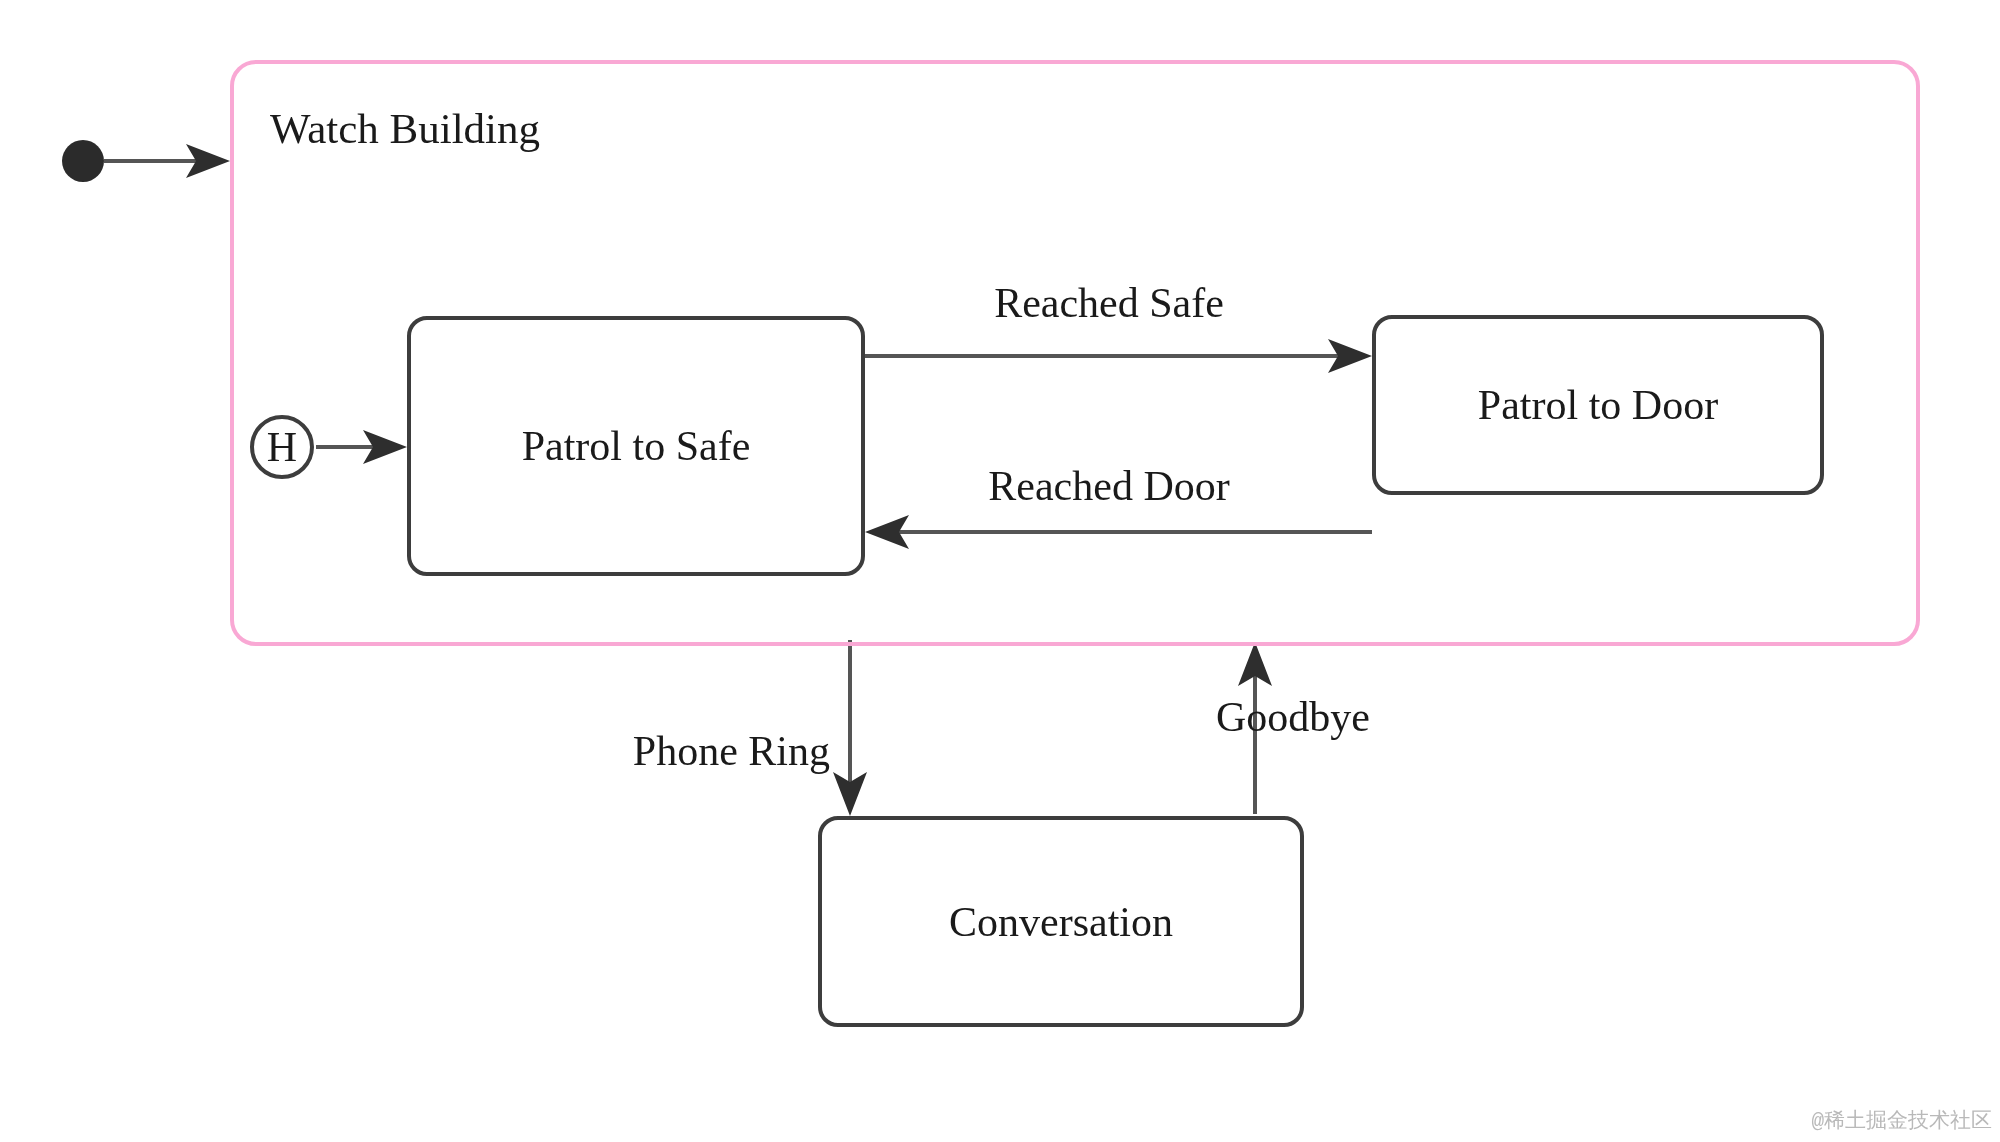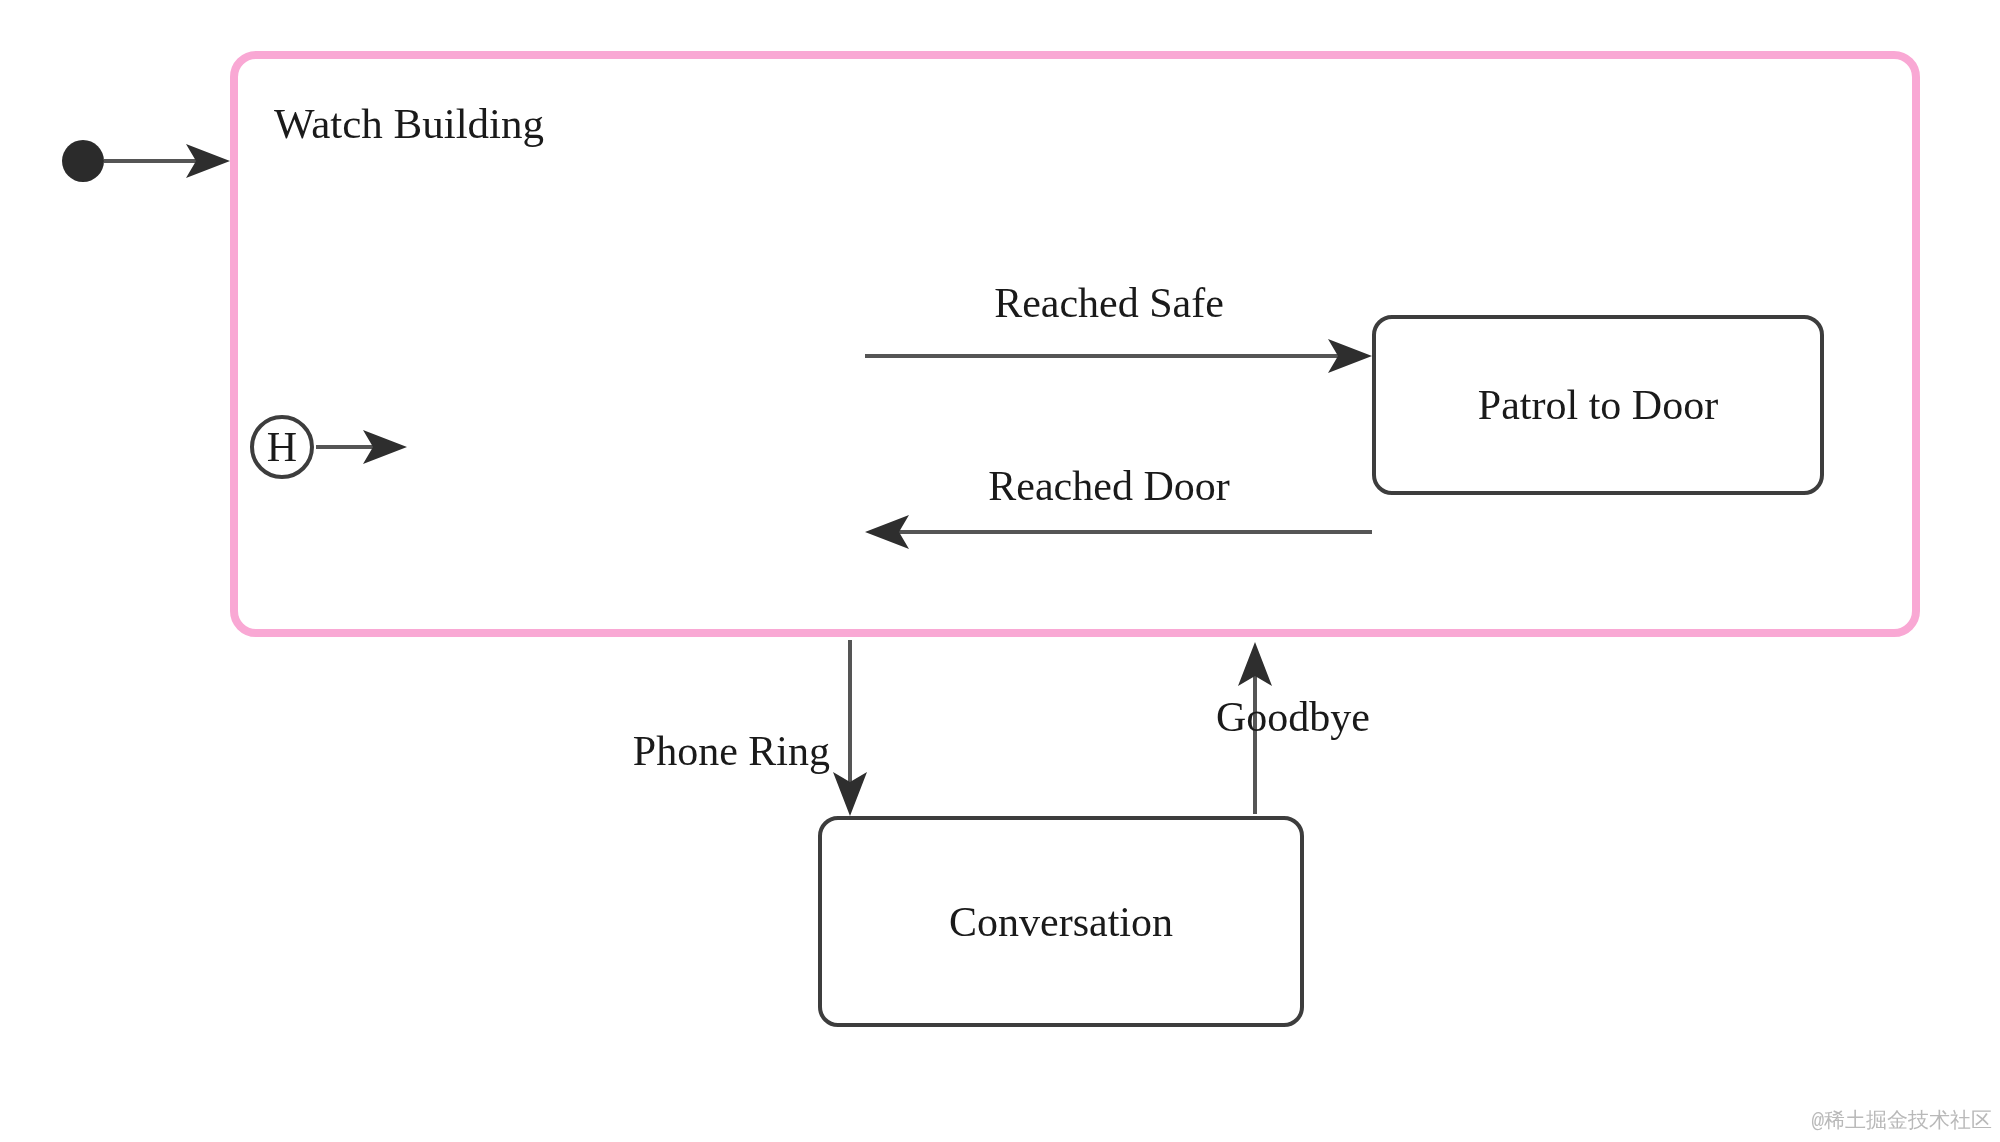--- a/index.html
+++ b/index.html
@@ -26,24 +26,24 @@
     background: #ffffff;
     display: flex;
     align-items: center;
     justify-content: center;
     font-size: 42px;
     color: #1a1a1a;
   }
   .composite {
     position: absolute;
     left: 230px;
-    top: 51px;
+    top: 60px;
     width: 1690px;
     height: 586px;
-    border: 8px solid #f9a8d4;
+    border: 4px solid #f9a8d4;
     border-radius: 26px;
     background: transparent;
   }
   .composite-label {
     position: absolute;
     left: 36px;
     top: 40px;
     font-size: 43px;
     color: #1a1a1a;
     white-space: nowrap;
@@ -113,20 +113,23 @@
   </svg>
 
   <div class="composite">
     <div class="composite-label">Watch Building</div>
   </div>
 
   <div class="history">
     <span>H</span>
   </div>
 
+  <div class="state-box" id="patrol-to-safe">
+    <span>Patrol to Safe</span>
+  </div>
 
   <div class="state-box" id="patrol-to-door">
     <span>Patrol to Door</span>
   </div>
 
   <div class="state-box" id="conversation">
     <span>Conversation</span>
   </div>
 
   <div class="edge-label" id="label-reached-safe">Reached Safe</div>

